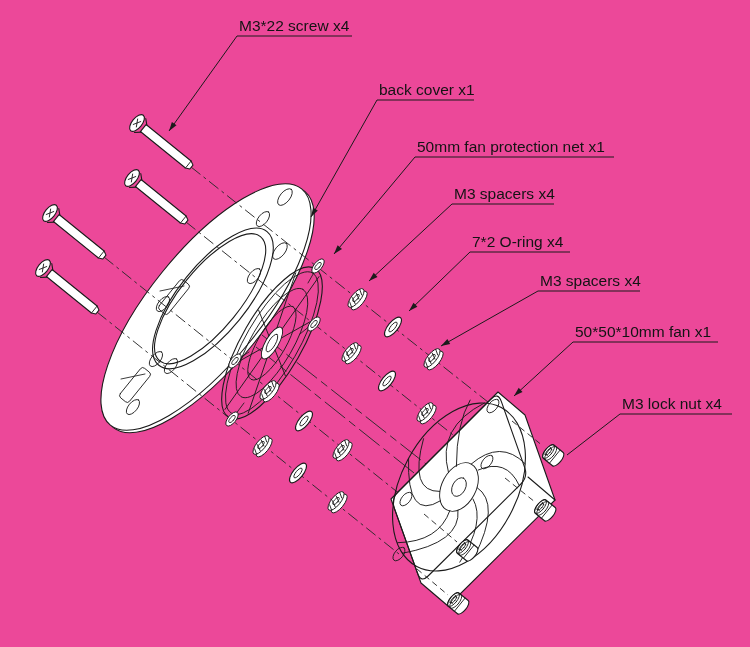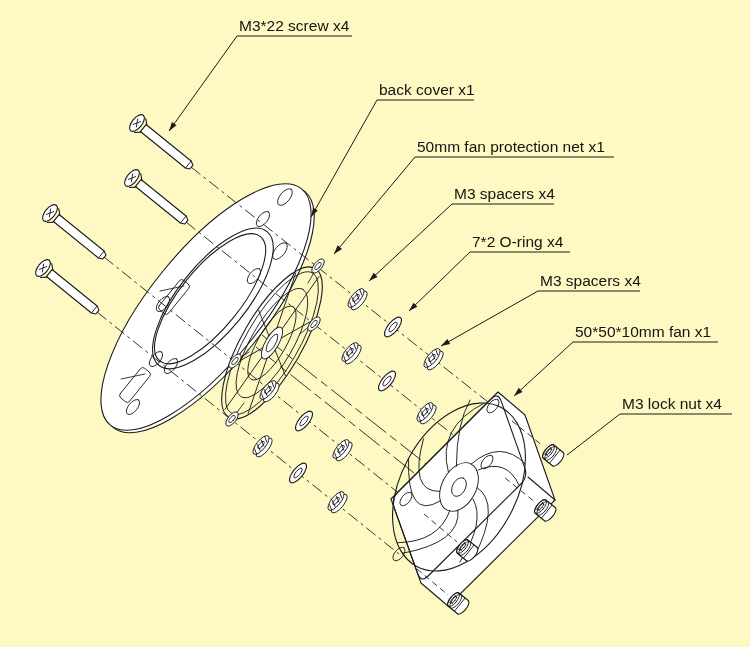--- a/index.html
+++ b/index.html
@@ -1,16 +1,16 @@
 <!DOCTYPE html>
 <html><head>
 <meta charset="utf-8">
 <style>
   html,body{margin:0;padding:0;background:#ffffff;}
-  .stage{width:750px;height:647px;position:relative;background:#fef9c3;overflow:hidden;}
+  .stage{width:750px;height:647px;position:relative;background:#ec4899;overflow:hidden;}
   svg{display:block;}
   .ink{stroke:#1b1b1b;fill:none;stroke-width:1.1;stroke-linecap:round;stroke-linejoin:round;}
   .thin{stroke:#1b1b1b;fill:none;stroke-width:0.85;stroke-linecap:round;}
   .wfill{fill:#ffffff;stroke:#1b1b1b;stroke-width:1.1;stroke-linejoin:round;}
   .wfill-thin{fill:#ffffff;stroke:#1b1b1b;stroke-width:0.9;}
   .axis{stroke:#2a2a2a;fill:none;stroke-width:0.95;stroke-dasharray:12 4 3 4;}
   .cline{stroke:#2a2a2a;fill:none;stroke-width:0.95;stroke-dasharray:26 5 8 5;}
   .fandash{stroke:#2a2a2a;fill:none;stroke-width:0.95;stroke-dasharray:6 4;}
   .leader{stroke:#1b1b1b;fill:none;stroke-width:1;}
   .arrow{fill:#1b1b1b;stroke:none;}

